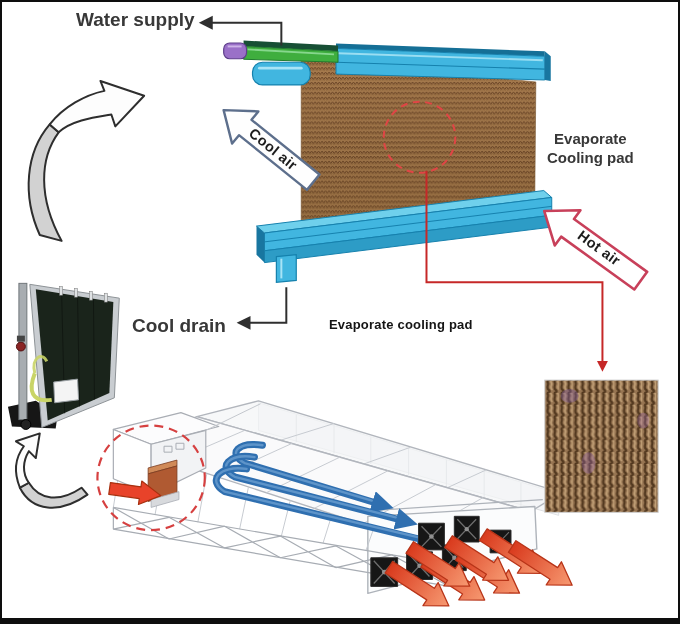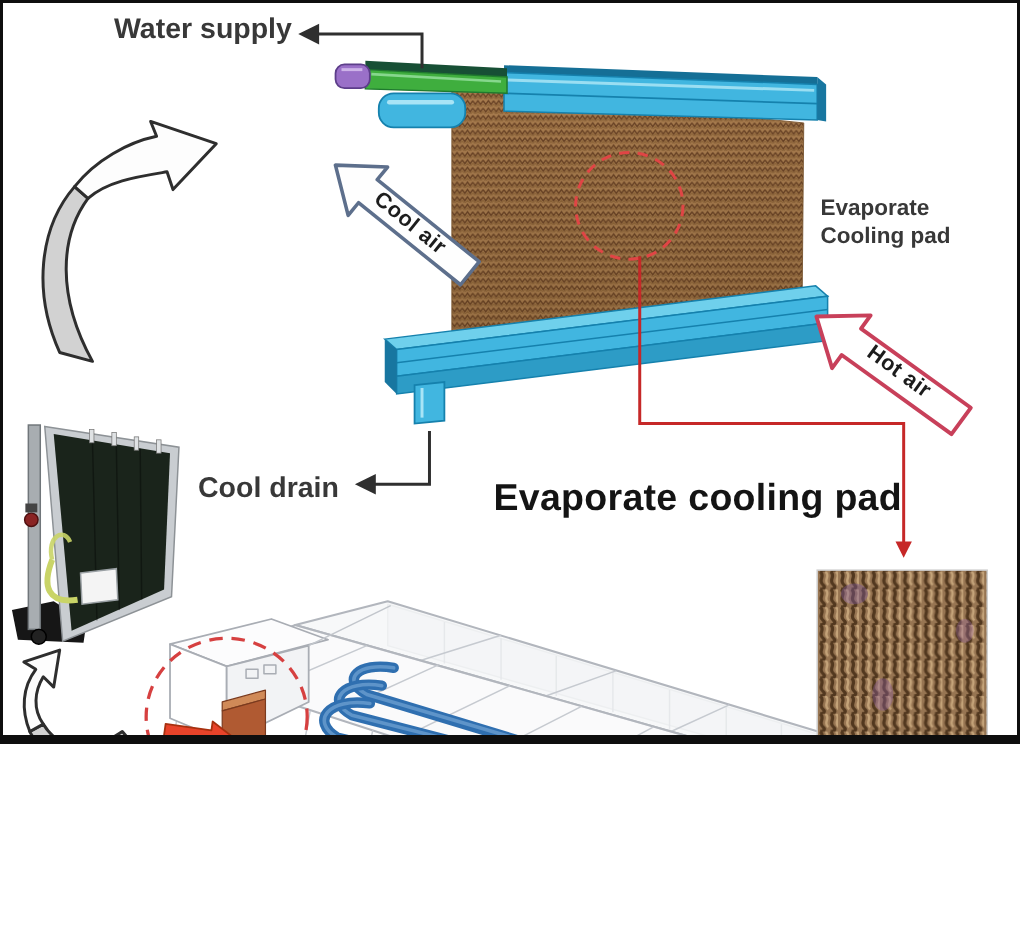--- a/index.html
+++ b/index.html
@@ -1,28 +1,28 @@
 <!DOCTYPE html>
 <html><head>
 <meta charset="utf-8">
 <style>
   html,body{margin:0;padding:0;background:#ffffff;}
   .frame{
-    position:relative;width:680px;height:496px;box-sizing:border-box;
+    position:relative;width:680px;height:624px;box-sizing:border-box;
     border:2px solid #0e0e0e;border-bottom-width:6px;background:#ffffff;overflow:hidden;
     font-family:"Liberation Sans",sans-serif;
   }
   .art{position:absolute;left:0;top:0;width:676px;height:616px;}
   .lbl{
     position:absolute;font-family:"Liberation Sans",sans-serif;font-weight:600;
     color:#383838;white-space:nowrap;line-height:1.15;
   }
   .lbl-big{font-size:19px;}
   .lbl-side{font-size:15px;line-height:19px;}
-  .lbl-caption{font-size:25px;font-weight:700;color:#141414;letter-spacing:.2px;}
+  .lbl-caption{font-size:13px;font-weight:700;color:#141414;letter-spacing:.2px;}
   .lbl-rot{font-size:14.5px;width:92px;text-align:center;color:#1c1c1c;letter-spacing:.4px;}
   .rot39{transform:rotate(39deg);}
   .rot36{transform:rotate(36deg);}
 </style>
 </head>
 <body>
 
 <div class="frame">
 
 <svg class="art" viewBox="0 0 680 624" preserveAspectRatio="none">
@@ -251,21 +251,21 @@
     <ellipse cx="571" cy="399" rx="9" ry="7" fill="#7d5a9e" opacity="0.4"></ellipse>
     <ellipse cx="590" cy="467" rx="7" ry="11" fill="#8a5c9e" opacity="0.38"></ellipse>
     <ellipse cx="645" cy="424" rx="6" ry="8" fill="#9a6aae" opacity="0.32"></ellipse>
   </g>
 </svg>
 
 <div class="lbl lbl-big" style="left:74px;top:7px;">Water supply</div>
 
 <div class="lbl lbl-rot rot39" style="left:225px;top:139px;">Cool air</div>
 
-<div class="lbl lbl-side" style="left:545px;top:127px;">
+<div class="lbl lbl-side" style="left:545px;top:127px;text-align:center;">
   <div>Evaporate</div>
   <div>Cooling pad</div>
 </div>
 
 <div class="lbl lbl-rot rot36" style="left:551px;top:238px;">Hot air</div>
 
 <div class="lbl lbl-big" style="left:130px;top:313px;">Cool drain</div>
 
 <div class="lbl lbl-caption" style="left:327px;top:316px;">Evaporate cooling pad</div>
 

